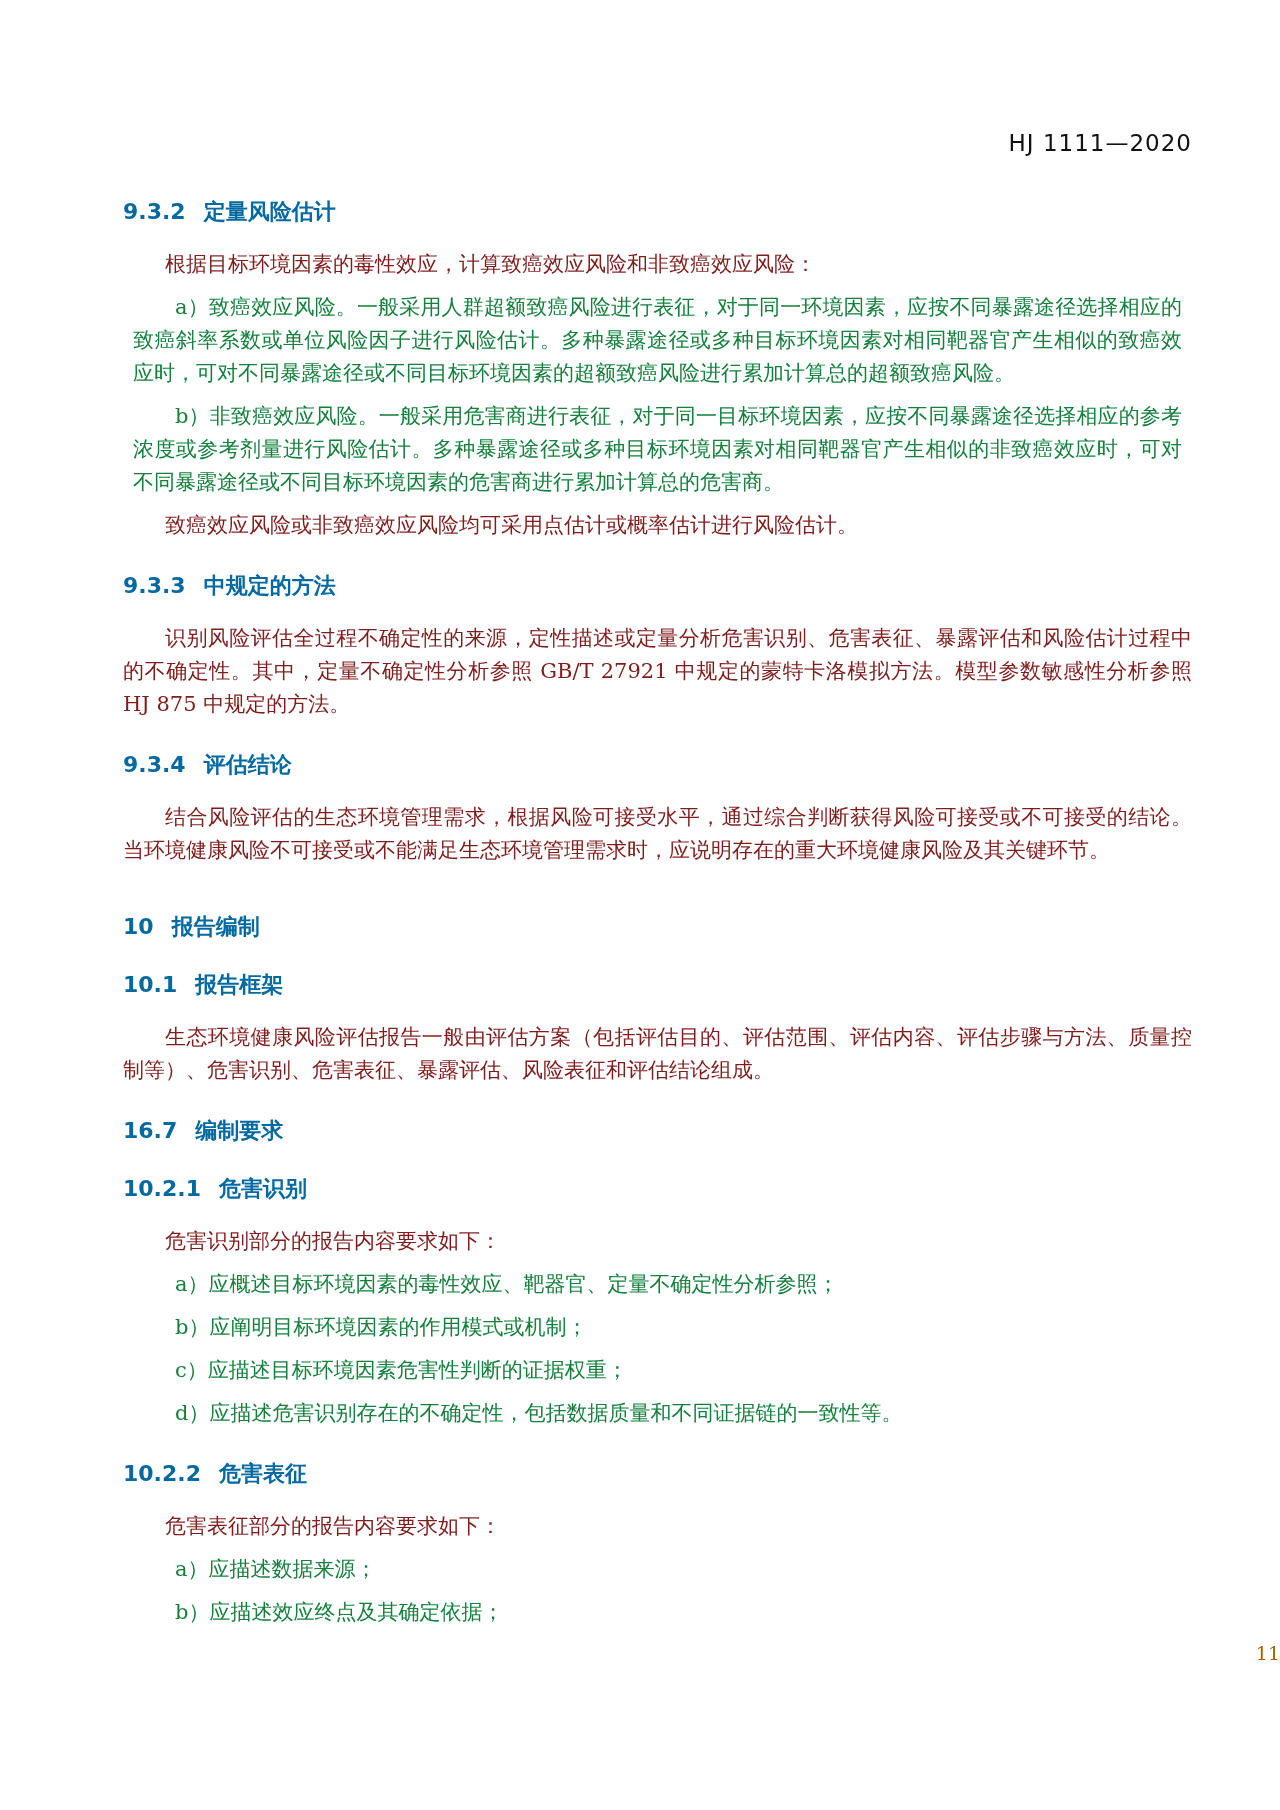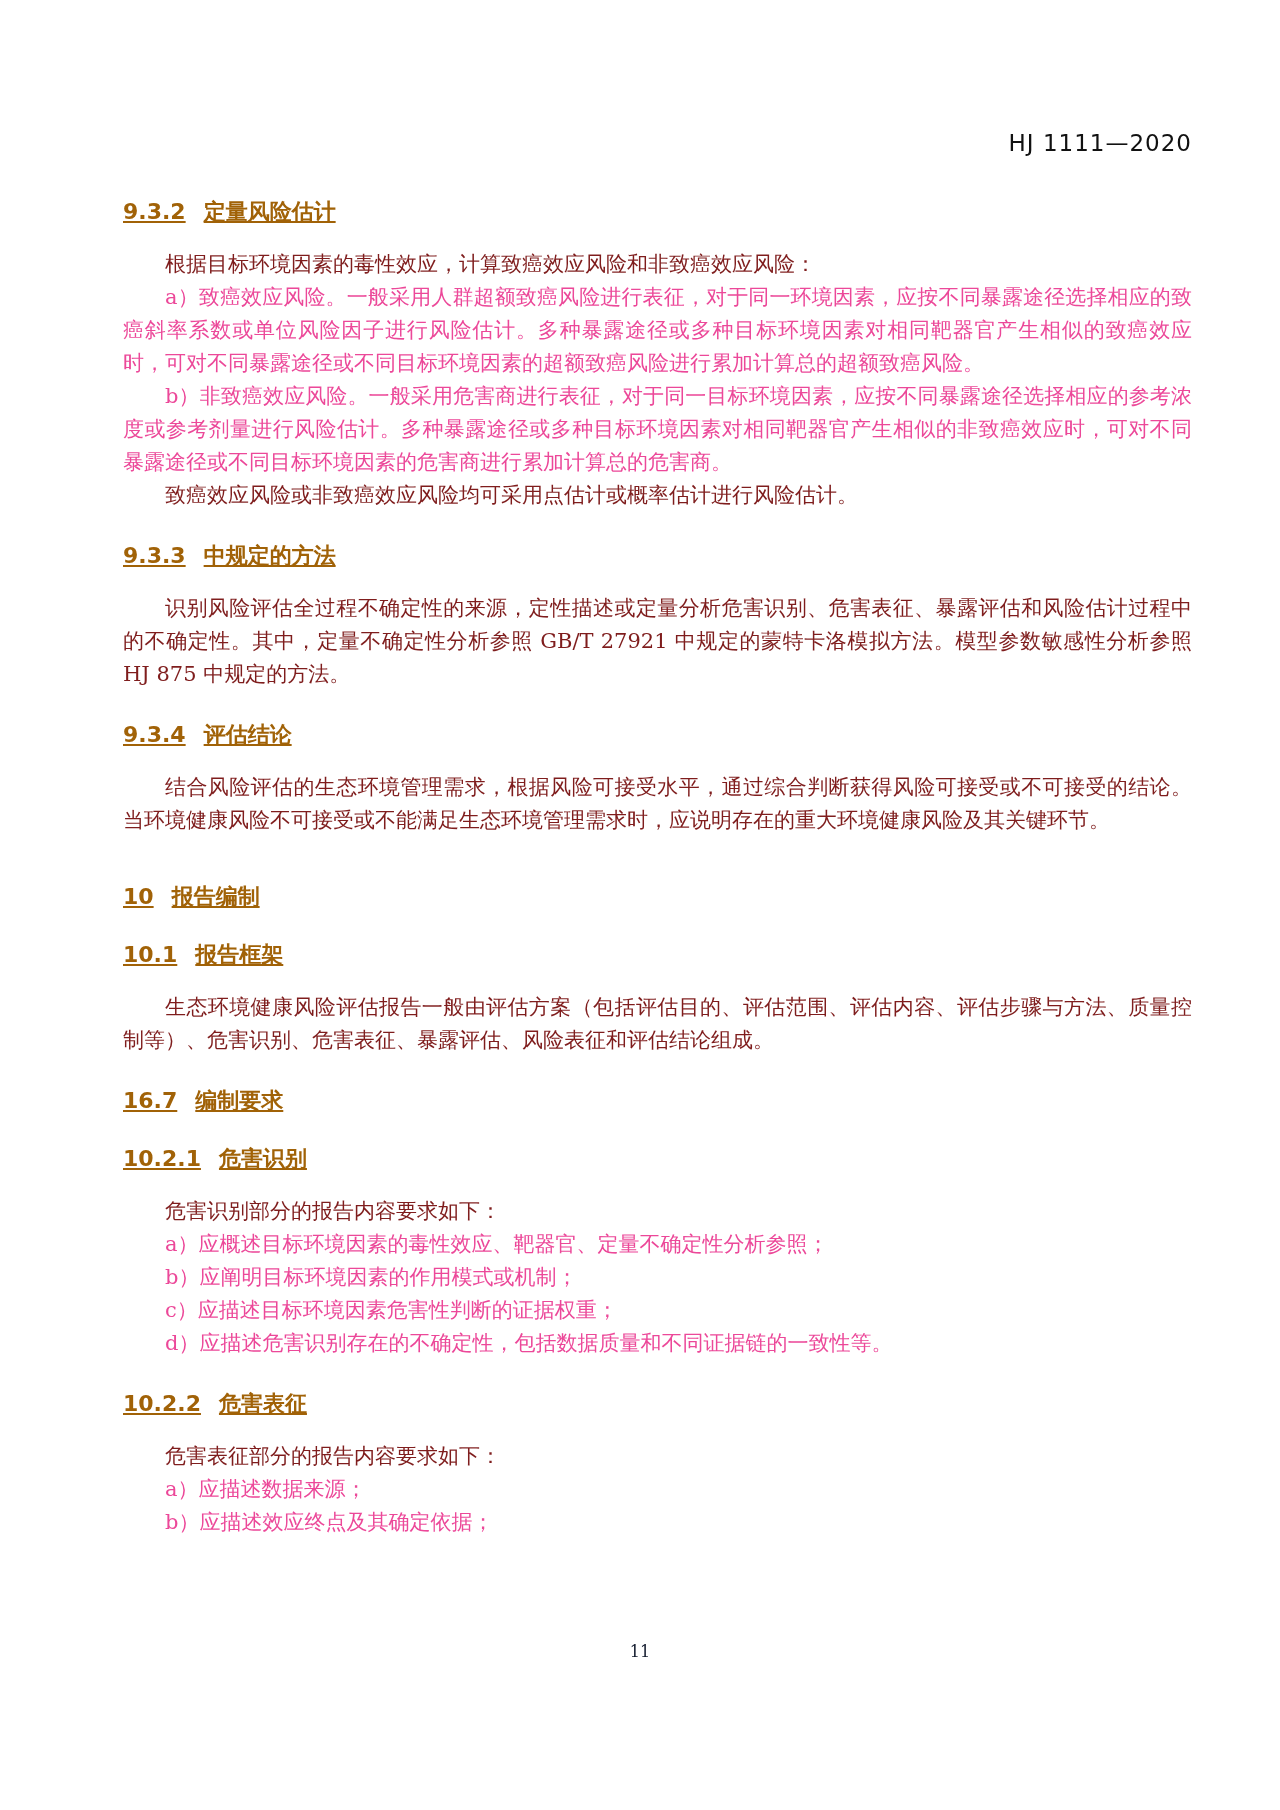--- a/index.html
+++ b/index.html
@@ -26,22 +26,21 @@
     letter-spacing: 1px;
     line-height: 26px;
     color: #111;
   }
   h2.sec-heading, h3.sec-heading {
     font-family: "DejaVu Sans", "Liberation Sans", sans-serif;
     font-weight: bold;
     font-size: 22px;
     line-height: 28px;
     margin: 30px 0 22px 0;
-    color: #a16207;
-    text-decoration: underline;
+    color: #0369a1;
   }
   h3.first {
     margin-top: 42px;
   }
   h2.chapter {
     margin: 46px 0 20px 0;
   }
   .sec-heading .sec-num {
     margin-right: 18px;
   }
@@ -49,34 +48,34 @@
     font-size: 21px;
     line-height: 33px;
     margin: 0;
     text-align: justify;
     text-indent: 2em;
     color: #7f1d1d;
   }
   p.list-par {
     font-size: 21px;
     line-height: 33px;
-    margin: 0;
+    margin: 10px;
     text-align: justify;
     text-indent: 2em;
-    color: #ec4899;
+    color: #15803d;
   }
   .page-footer {
     position: absolute;
     left: 0;
     right: 0;
     top: 1642px;
-    text-align: center;
-    font-size: 16px;
+    text-align: right;
+    font-size: 19px;
     font-family: "DejaVu Serif", "Liberation Serif", serif;
-    color: #0f172a;
+    color: #a16207;
   }
 </style>
 </head>
 <body>
 
 <div class="page">
 
   <div class="doc-header">
     <span>HJ 1111—2020</span>
   </div>

